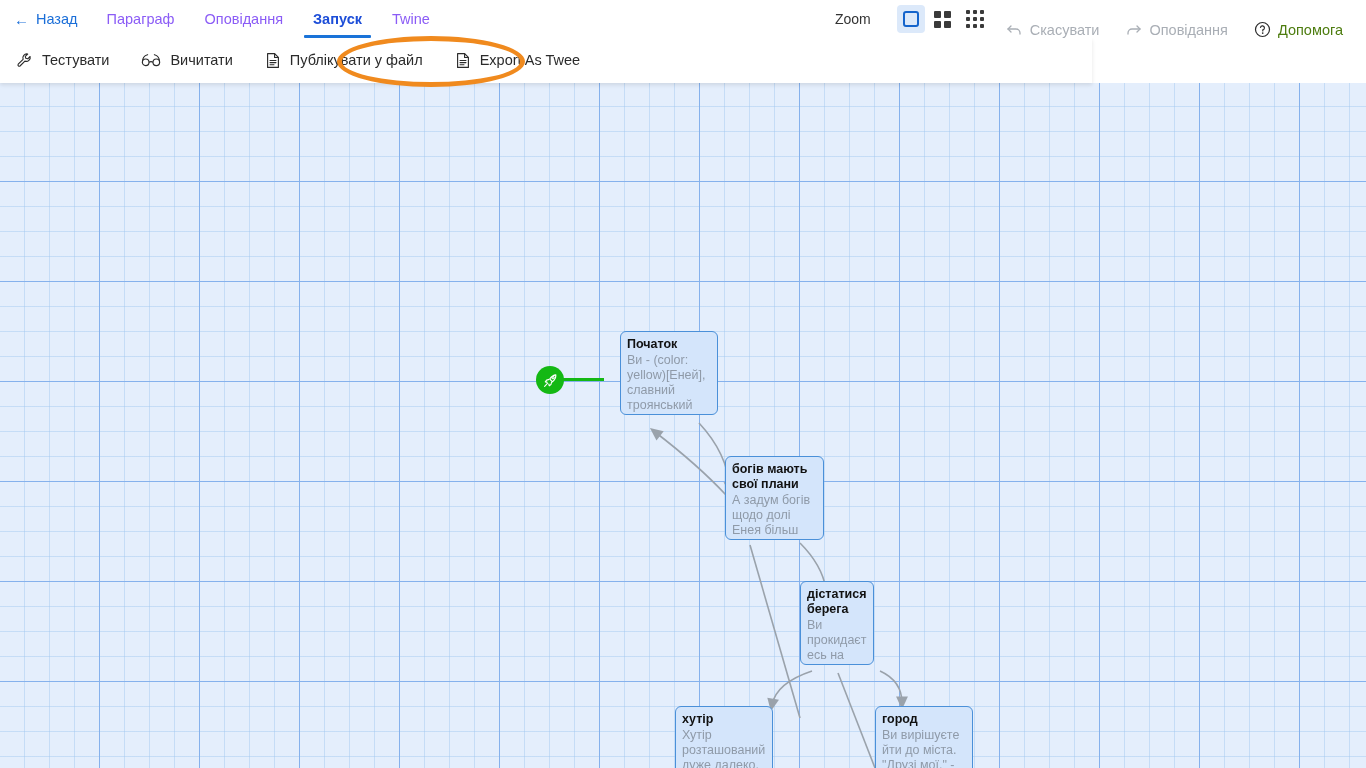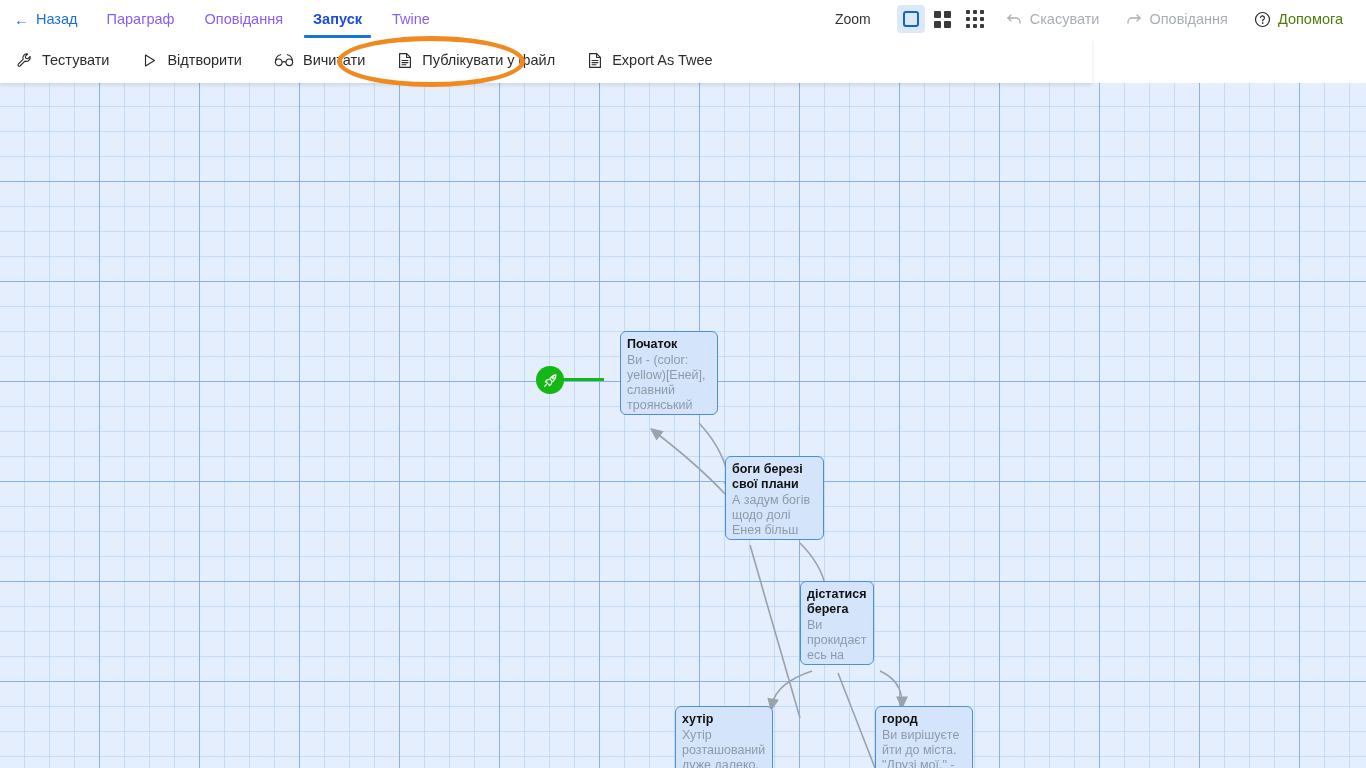--- a/index.html
+++ b/index.html
@@ -113,21 +113,21 @@
     grid-template-rows: 4px 4px 4px;
     gap: 3px;
   }
   .zoom-dot9 i {
     background: #3a3a3a;
     border-radius: 1px;
     display: block;
   }
   .undo-btn, .redo-btn, .help-btn {
     display: flex;
-    align-items: center;
+    align-items: flex-end;
     gap: 7px;
     font-size: 14.5px;
     padding: 0 13px;
     height: 38px;
     cursor: pointer;
     white-space: nowrap;
   }
   .undo-btn, .redo-btn { color: #a9aeb5; }
   .help-btn { color: #4d7c0f; }
   .ico-svg { display:block; }
@@ -323,26 +323,20 @@
 
   <div class="toolbar">
 
     <div class="tb-btn">
       <svg class="ico-svg" width="17" height="17" viewBox="0 0 17 17">
         <path d="M11.7 2.1 a3.9 3.9 0 0 0 -4.6 5.2 L2.2 12.2 a1.3 1.3 0 0 0 1.8 1.8 l4.9 -4.9 a3.9 3.9 0 0 0 5.2 -4.6 l-2.3 2.3 l-2 -0.5 l-0.5 -2 z" fill="none" stroke="#2b2b2b" stroke-width="1.15" stroke-linejoin="round"></path>
       </svg>
       <span class="lbl">Тестувати</span>
     </div>
 
-    <div class="tb-btn">
-      <svg class="ico-svg" width="17" height="17" viewBox="0 0 17 17">
-        <path d="M4.5 3 L13.5 8.5 L4.5 14 Z" fill="none" stroke="#2b2b2b" stroke-width="1.15" stroke-linejoin="round"></path>
-      </svg>
-      <span class="lbl">Відтворити</span>
-    </div>
 
     <div class="tb-btn">
       <svg class="ico-svg" width="20" height="17" viewBox="0 0 20 17">
         <circle cx="4.7" cy="10.3" r="3.3" fill="none" stroke="#2b2b2b" stroke-width="1.15"></circle>
         <circle cx="15.3" cy="10.3" r="3.3" fill="none" stroke="#2b2b2b" stroke-width="1.15"></circle>
         <path d="M8 10.3 q2 -1.4 4 0" fill="none" stroke="#2b2b2b" stroke-width="1.15"></path>
         <path d="M1.4 10.3 q0 -6.5 5.2 -7.6" fill="none" stroke="#2b2b2b" stroke-width="1.15" stroke-linecap="round"></path>
         <path d="M18.6 10.3 q0 -6.5 -5.2 -7.6" fill="none" stroke="#2b2b2b" stroke-width="1.15" stroke-linecap="round"></path>
       </svg>
       <span class="lbl">Вичитати</span>
@@ -403,21 +397,21 @@
         <circle cx="11.1" cy="5.7" r="1.1" fill="none" stroke="#ffffff" stroke-width="1.05"></circle>
       </svg>
     </div>
 
     <div class="passage" style="left:620px; top:248px; width:98px; height:84px;">
       <div class="p-title">Початок</div>
       <div class="p-excerpt">Ви - (color: yellow)[Еней], славний троянський герой, син</div>
     </div>
 
     <div class="passage" style="left:725px; top:373px; width:99px; height:84px;">
-      <div class="p-title">боги березі свої плани</div>
+      <div class="p-title">богів мають свої плани</div>
       <div class="p-excerpt">А задум богів щодо долі Енея більш ніж амбітний:</div>
     </div>
 
     <div class="passage" style="left:800px; top:498px; width:74px; height:84px;">
       <div class="p-title">дістатися берега</div>
       <div class="p-excerpt">Ви прокидаєтесь на березі невідомої</div>
     </div>
 
     <div class="passage" style="left:675px; top:623px; width:98px; height:84px;">
       <div class="p-title">хутір</div>

